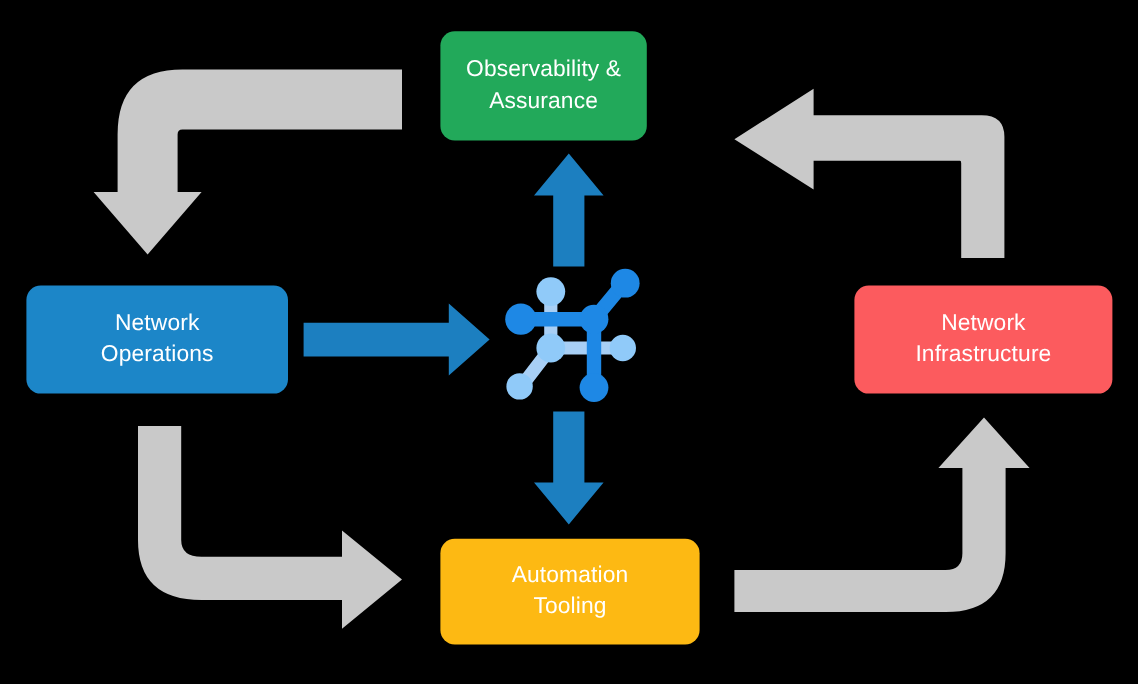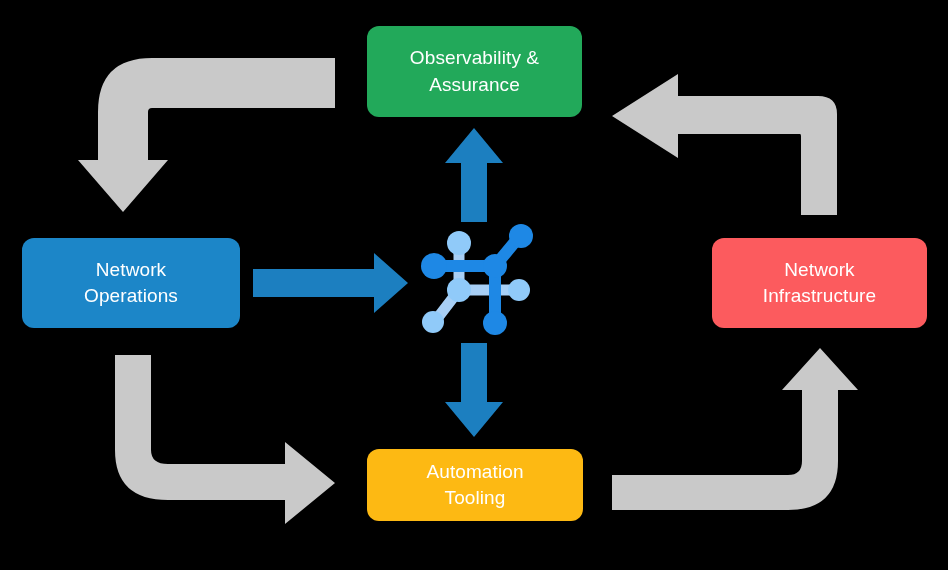--- a/index.html
+++ b/index.html
@@ -25,30 +25,30 @@
     color: #ffffff;
     font-size: 19px;
     line-height: 1.38;
     font-weight: 400;
     letter-spacing: 0.1px;
     box-sizing: border-box;
     padding: 4px 10px;
     white-space: pre-line;
   }
   #box-observability {
-    left: 367px; top: 26px; width: 215px; height: 91px;
+    left: 367px; top: 26px; width: 172px; height: 91px;
   }
   #box-operations {
     left: 22px; top: 238px; width: 218px; height: 90px;
   }
   #box-infrastructure {
     left: 712px; top: 238px; width: 215px; height: 90px;
   }
   #box-automation {
-    left: 367px; top: 449px; width: 216px; height: 72px;
+    left: 367px; top: 449px; width: 216px; height: 88px;
   }
   .svg-layer {
     position: absolute;
     left: 0; top: 0;
     width: 948px;
     height: 570px;
     pointer-events: none;
   }
 </style>
 </head>

